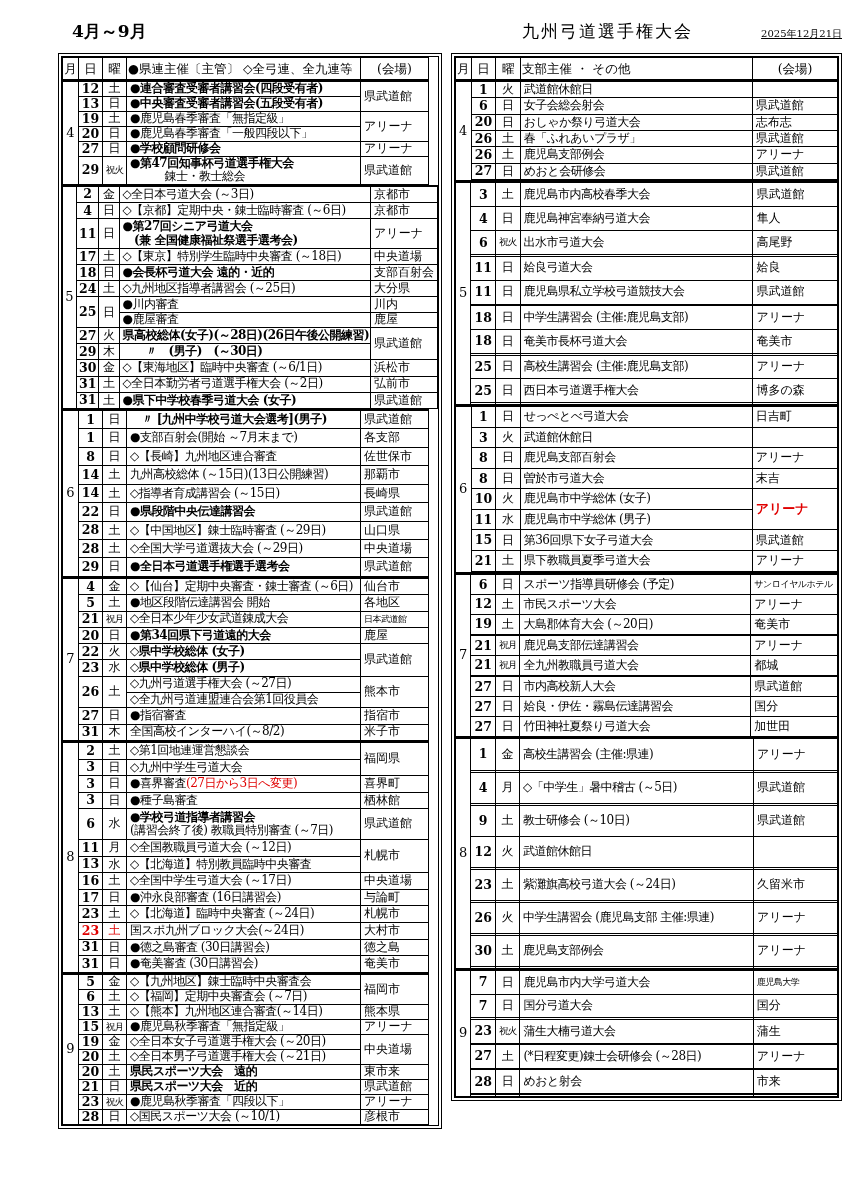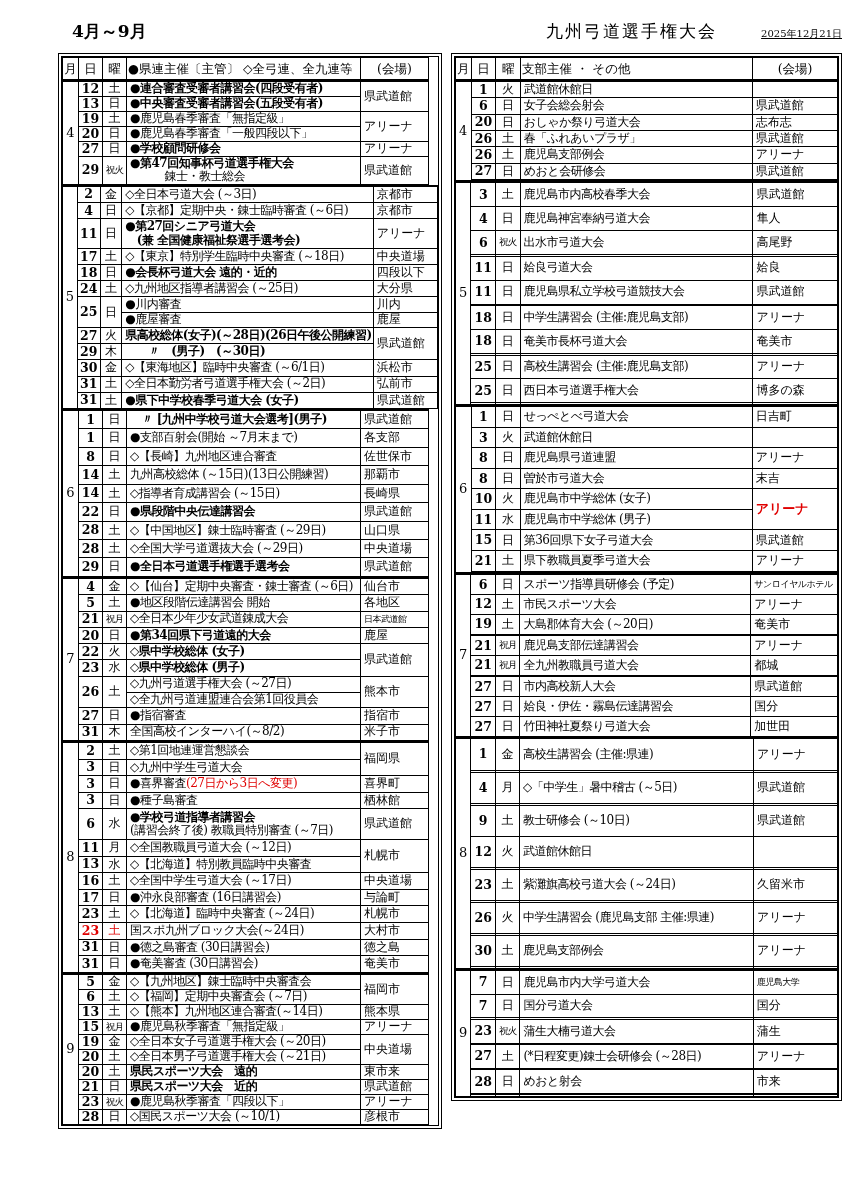--- a/index.html
+++ b/index.html
@@ -1,20 +1,20 @@
 <!DOCTYPE html>
 <html><head>
 <meta charset="utf-8">
 <style>
   html,body{margin:0;padding:0;background:#fff;color:#000;
     font-family:"DejaVu Serif","Liberation Serif",serif;}
   body{width:848px;height:1200px;overflow:hidden;}
   .page{padding:20px 6px 0 58px;width:784px;}
   
-  .titlebar{display:flex;align-items:baseline;gap:4px;padding-left:14px;height:30px;}
+  .titlebar{display:flex;align-items:baseline;gap:28px;padding-left:14px;height:30px;}
   .period{font-size:17px;font-weight:bold;}
   .title{font-size:22px;font-weight:bold;letter-spacing:4px;}
   .spacer{flex:1;}
   .org{font-size:17px;letter-spacing:2px;padding-right:40px;}
   .date{font-size:10px;text-decoration:underline;}
   
   .grid{display:flex;gap:9px;margin-top:3px;align-items:flex-start;}
   .side{border:4px double #000;background:#fff;}
   table{border-collapse:collapse;table-layout:fixed;}
   td{border:1px solid #000;font-size:12px;line-height:1.12;padding:0 1px;
@@ -147,21 +147,21 @@
               <tr>
                 <td class="dc">17</td>
                 <td class="wc">土</td>
                 <td class="ec">◇【東京】特別学生臨時中央審査 (～18日)</td>
                 <td class="vc">中央道場</td>
               </tr>
               <tr>
                 <td class="dc">18</td>
                 <td class="wc">日</td>
                 <td class="ec b">●会長杯弓道大会 遠的・近的</td>
-                <td class="vc">四段以下</td>
+                <td class="vc">支部百射会</td>
               </tr>
               <tr>
                 <td class="dc">24</td>
                 <td class="wc">土</td>
                 <td class="ec">◇九州地区指導者講習会 (～25日)</td>
                 <td class="vc">大分県</td>
               </tr>
               <tr>
                 <td class="dc" rowspan="2">25</td>
                 <td class="wc" rowspan="2">日</td>
@@ -680,21 +680,21 @@
               </tr>
               <tr>
                 <td class="dc">3</td>
                 <td class="wc">火</td>
                 <td class="ec">武道館休館日</td>
                 <td class="vc"></td>
               </tr>
               <tr>
                 <td class="dc">8</td>
                 <td class="wc">日</td>
-                <td class="ec">鹿児島県弓道連盟</td>
+                <td class="ec">鹿児島支部百射会</td>
                 <td class="vc">アリーナ</td>
               </tr>
               <tr>
                 <td class="dc">8</td>
                 <td class="wc">日</td>
                 <td class="ec">曽於市弓道大会</td>
                 <td class="vc">末吉</td>
               </tr>
               <tr>
                 <td class="dc">10</td>

